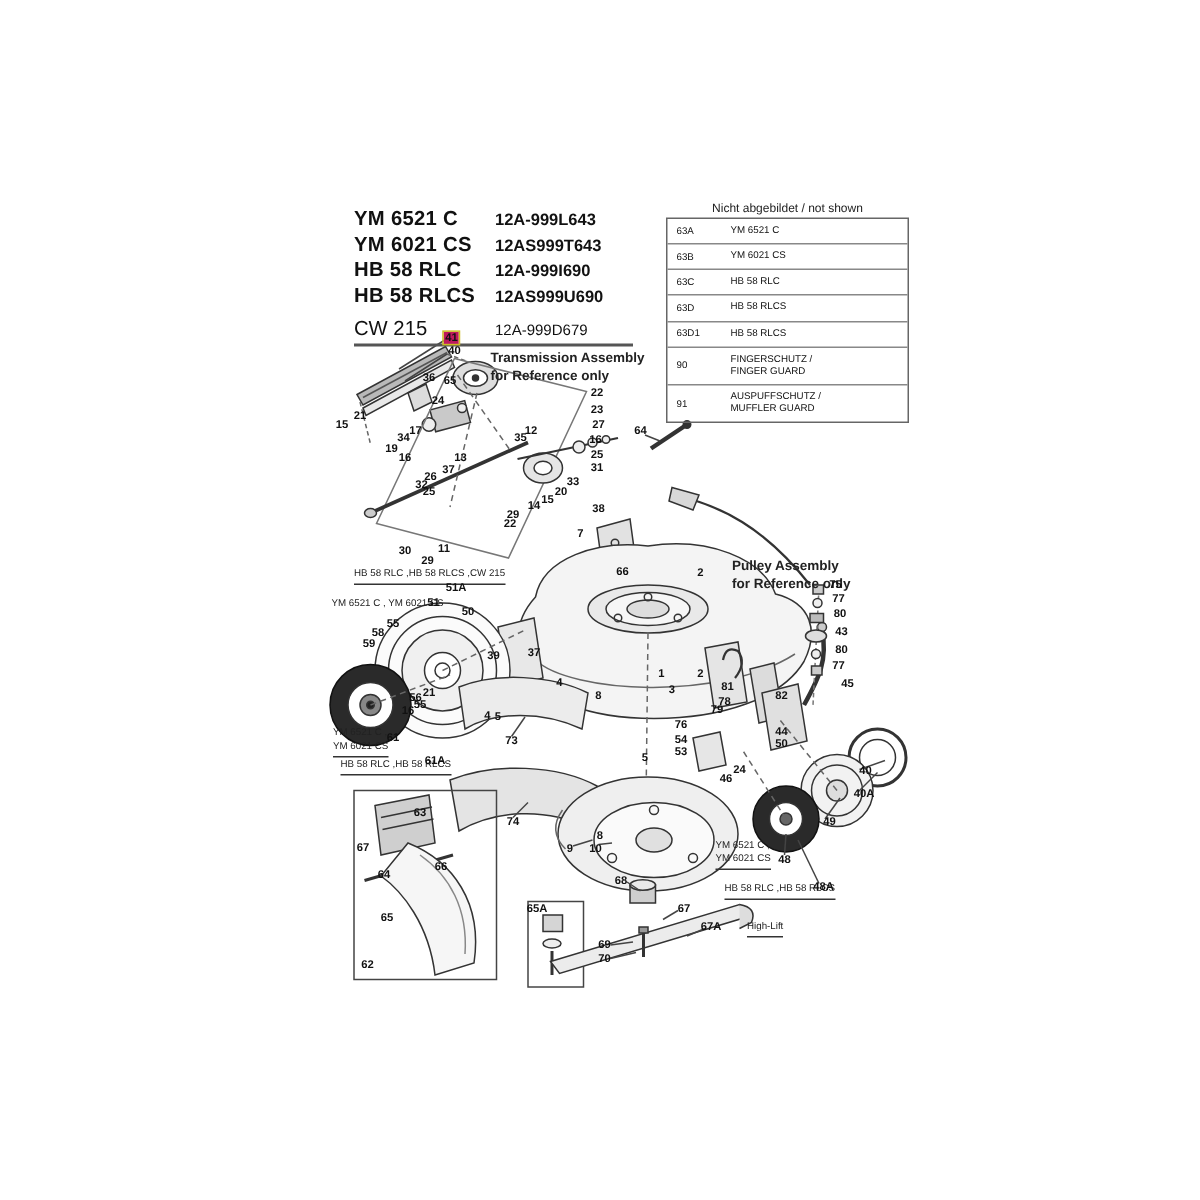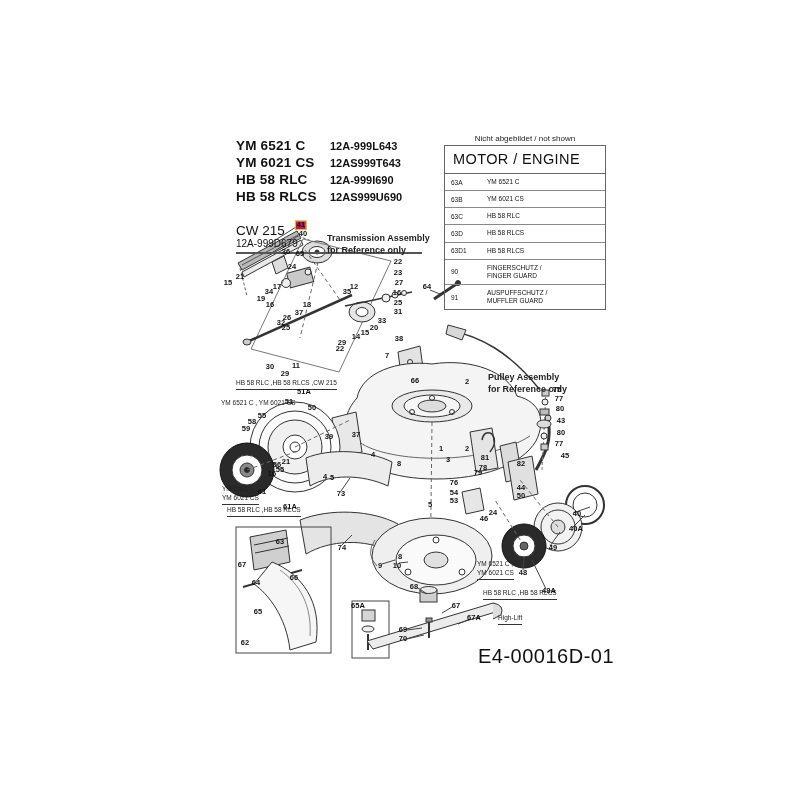--- a/index.html
+++ b/index.html
@@ -4,21 +4,21 @@
 <style>
   html,body{margin:0;padding:0;background:#fff;}
   .stage{position:relative;width:648px;height:800px;background:#ffffff;overflow:hidden;
          font-family:"Liberation Sans",sans-serif;color:#111;}
   svg{position:absolute;left:0;top:0;}
   
   .models{position:absolute;left:236px;top:138px;width:186px;}
   .mrow{display:flex;height:17px;align-items:baseline;}
   .mrow .mname{width:94px;font-weight:bold;font-size:13.5px;letter-spacing:.2px;}
   .mrow .mpart{font-weight:bold;font-size:11px;}
-  .cwrow{display:flex;align-items:baseline;margin-top:17px;padding-bottom:3px;border-bottom:2px solid #555;flex-direction:column;}
+  .cwrow{display:flex;align-items:baseline;margin-top:5px;padding-bottom:3px;border-bottom:2px solid #555;}
   .cwrow .mname{width:94px;font-size:13.5px;}
   .cwrow .mpart{font-size:10px;}
   
   .nstable{position:absolute;left:444px;top:134px;width:162px;}
   .nstable .caption{font-size:8px;text-align:center;color:#222;margin-bottom:2px;}
   .nstable .box{border:1px solid #666;}
   .nstable .thead{font-size:14.5px;letter-spacing:.4px;padding:5px 8px 6px;border-bottom:1px solid #666;}
   .nsrow{display:flex;border-bottom:1px solid #888;padding:4px 6px;align-items:center;}
   .nsrow:last-child{border-bottom:none;}
   .nsrow .ref{width:36px;font-size:6.5px;}
@@ -219,21 +219,20 @@
       </div>
     <div class="cwrow">
       <span class="mname">CW 215</span>
       <span class="mpart">12A-999D679</span>
     </div>
   </div>
 
   <div class="nstable">
     <div class="caption">Nicht abgebildet / not shown</div>
     <div class="box">
-      <div class="thead">MOTOR / ENGINE</div>
       <div>
 
       <div class="nsrow">
           <span class="ref">63A</span>
           <span class="desc">YM 6521 C</span>
         </div>
           <div class="nsrow">
           <span class="ref">63B</span>
           <span class="desc">YM 6021 CS</span>
         </div>
@@ -377,15 +376,14 @@
       <div class="callout" style="left: 521px; top: 496px;">50</div>
       <div class="callout" style="left: 493px; top: 513px;">24</div>
       <div class="callout" style="left: 484px; top: 519px;">46</div>
       <div class="callout" style="left: 577px; top: 514px;">40</div>
       <div class="callout" style="left: 576px; top: 529px;">40A</div>
       <div class="callout" style="left: 553px; top: 548px;">49</div>
       <div class="callout" style="left: 523px; top: 573px;">48</div>
       <div class="callout" style="left: 549px; top: 591px;">48A</div>
     </div>
 
-  <div class="drawnum">E4-00016D-01</div>
 
 </div>
 
 </body></html>

